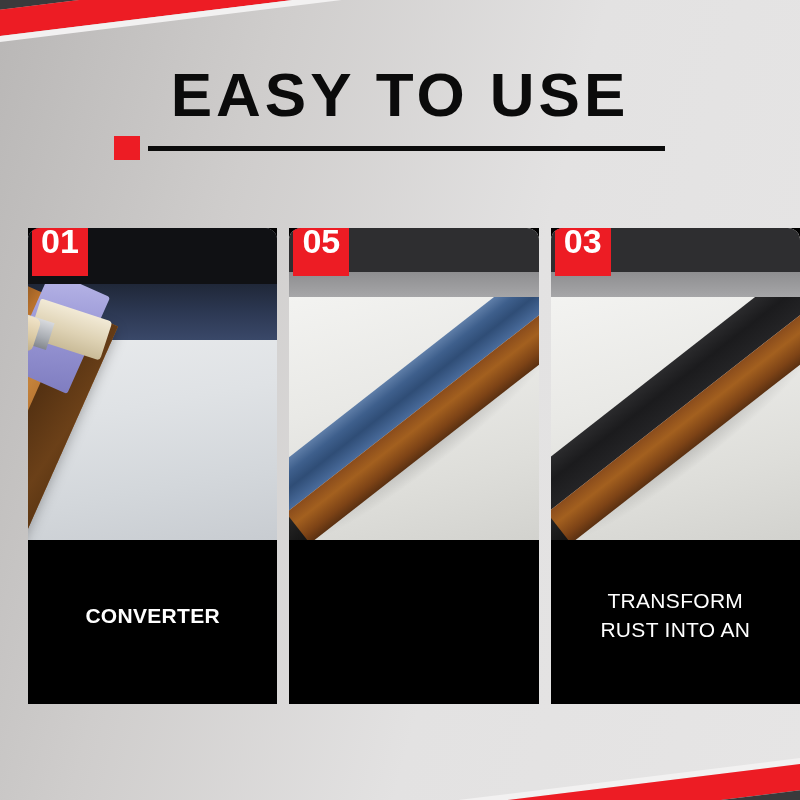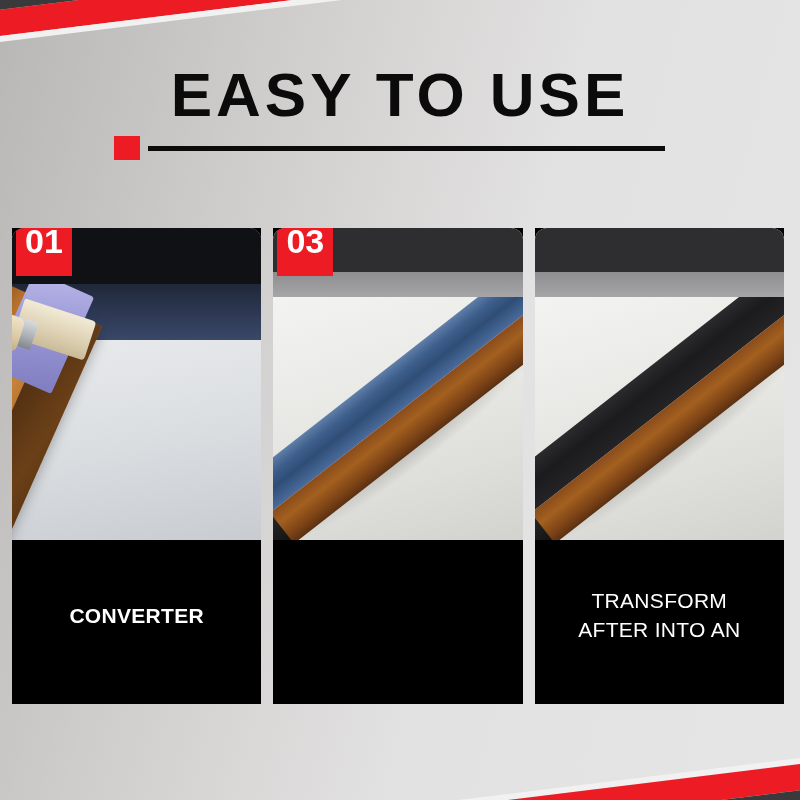--- a/index.html
+++ b/index.html
@@ -100,21 +100,21 @@
     left: 34px;
     top: 10px;
     width: 517px;
     height: 5px;
     background: #0b0b0b;
   }
 
   
   .cards {
     position: absolute;
-    left: 12px;
+    left: 28px;
     top: 228px;
     width: 772px;
     height: 476px;
     display: flex;
     gap: 12px;
   }
 
   .card {
     position: relative;
     flex: 1 1 0;
@@ -340,38 +340,39 @@
           <div class="p-cloth"></div>
           <div class="tube-shadow"></div>
           <div class="tube">
             <div class="tube-top t2-top"></div>
             <div class="tube-side"></div>
             <div class="tube-end"></div>
           </div>
           <div class="p-graystrip"></div>
           <div class="p-darkstrip"></div>
         </div>
-        <div class="badge">03</div>
+        <div class="badge">05</div>
       </div>
     </div>
 
     <div class="card">
       <div class="card-photo">
         <div class="photo-bg">
           <div class="p-cloth"></div>
           <div class="tube-shadow"></div>
           <div class="tube">
             <div class="tube-top t3-top"></div>
             <div class="tube-side"></div>
             <div class="tube-end"></div>
           </div>
           <div class="p-graystrip"></div>
           <div class="p-darkstrip"></div>
         </div>
+        <div class="badge">03</div>
       </div>
       <div class="card-caption">
         <div class="cap-line">TRANSFORM</div>
-        <div class="cap-line">AFTER INTO AN</div>
+        <div class="cap-line">RUST INTO AN</div>
       </div>
     </div>
 
   </div>
 </div>
 
 </body></html>

